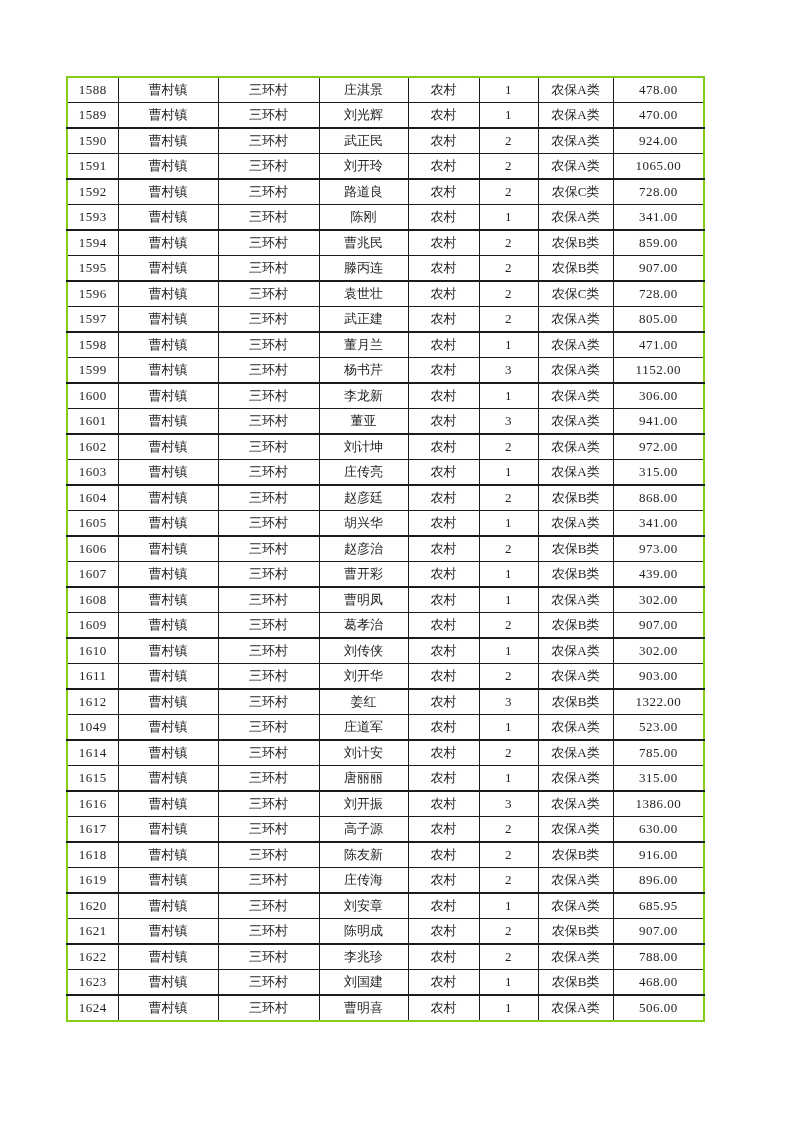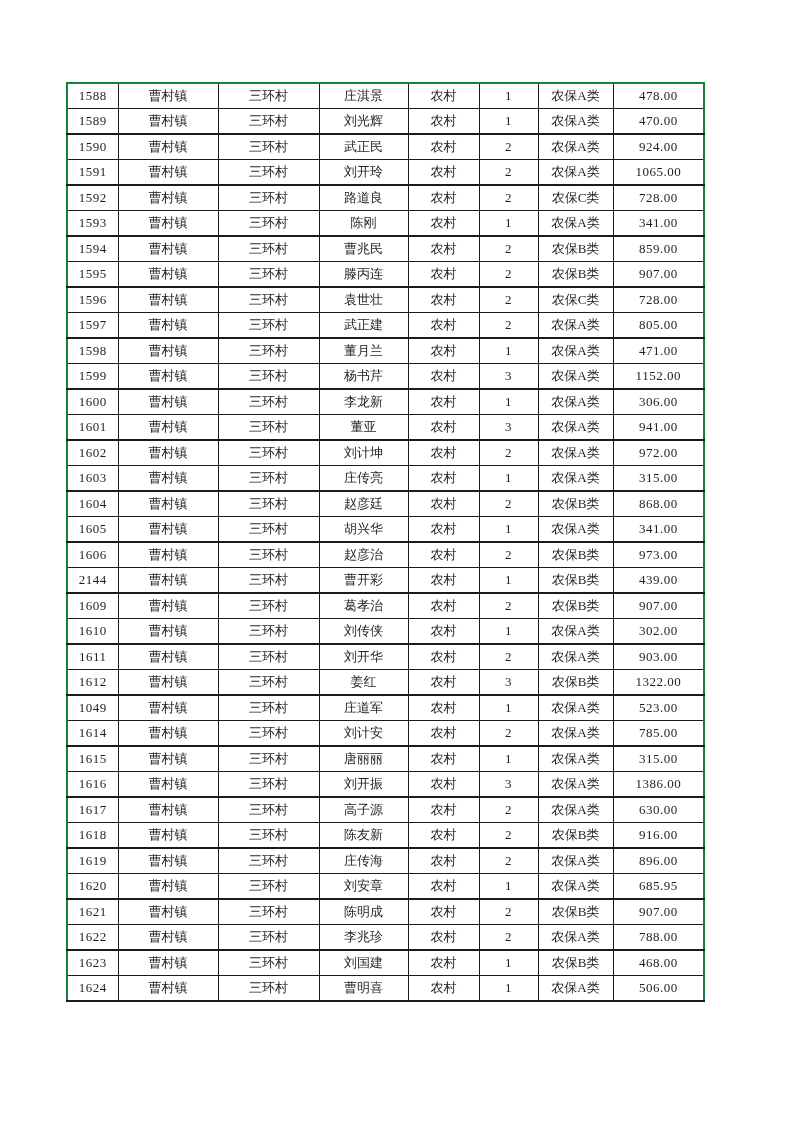--- a/index.html
+++ b/index.html
@@ -11,25 +11,25 @@
     position: relative;
     width: 794px;
     height: 1122px;
     background: #ffffff;
     overflow: hidden;
     font-family: "Liberation Serif", "DejaVu Serif", serif;
   }
   table.roster {
     position: absolute;
     left: 66px;
-    top: 82px;
+    top: 76px;
     width: 637px;
     table-layout: fixed;
     border-collapse: collapse;
-    border: 2px solid #15803d;
+    border: 2px solid #84cc16;
   }
   table.roster td {
     border: 1px solid #1b1b1b;
     padding: 0;
     height: 24px;
     line-height: 24px;
     text-align: center;
     vertical-align: middle;
     font-size: 13px;
     color: #1f1f1f;
@@ -244,28 +244,38 @@
           <td class="num">1606</td>
           <td>曹村镇</td>
           <td>三环村</td>
           <td>赵彦治</td>
           <td>农村</td>
           <td class="num">2</td>
           <td>农保B类</td>
           <td class="num">973.00</td>
         </tr>
         <tr>
-          <td class="num">2144</td>
+          <td class="num">1607</td>
           <td>曹村镇</td>
           <td>三环村</td>
           <td>曹开彩</td>
           <td>农村</td>
           <td class="num">1</td>
           <td>农保B类</td>
           <td class="num">439.00</td>
+        </tr>
+        <tr>
+          <td class="num">1608</td>
+          <td>曹村镇</td>
+          <td>三环村</td>
+          <td>曹明凤</td>
+          <td>农村</td>
+          <td class="num">1</td>
+          <td>农保A类</td>
+          <td class="num">302.00</td>
         </tr>
         <tr>
           <td class="num">1609</td>
           <td>曹村镇</td>
           <td>三环村</td>
           <td>葛孝治</td>
           <td>农村</td>
           <td class="num">2</td>
           <td>农保B类</td>
           <td class="num">907.00</td>

